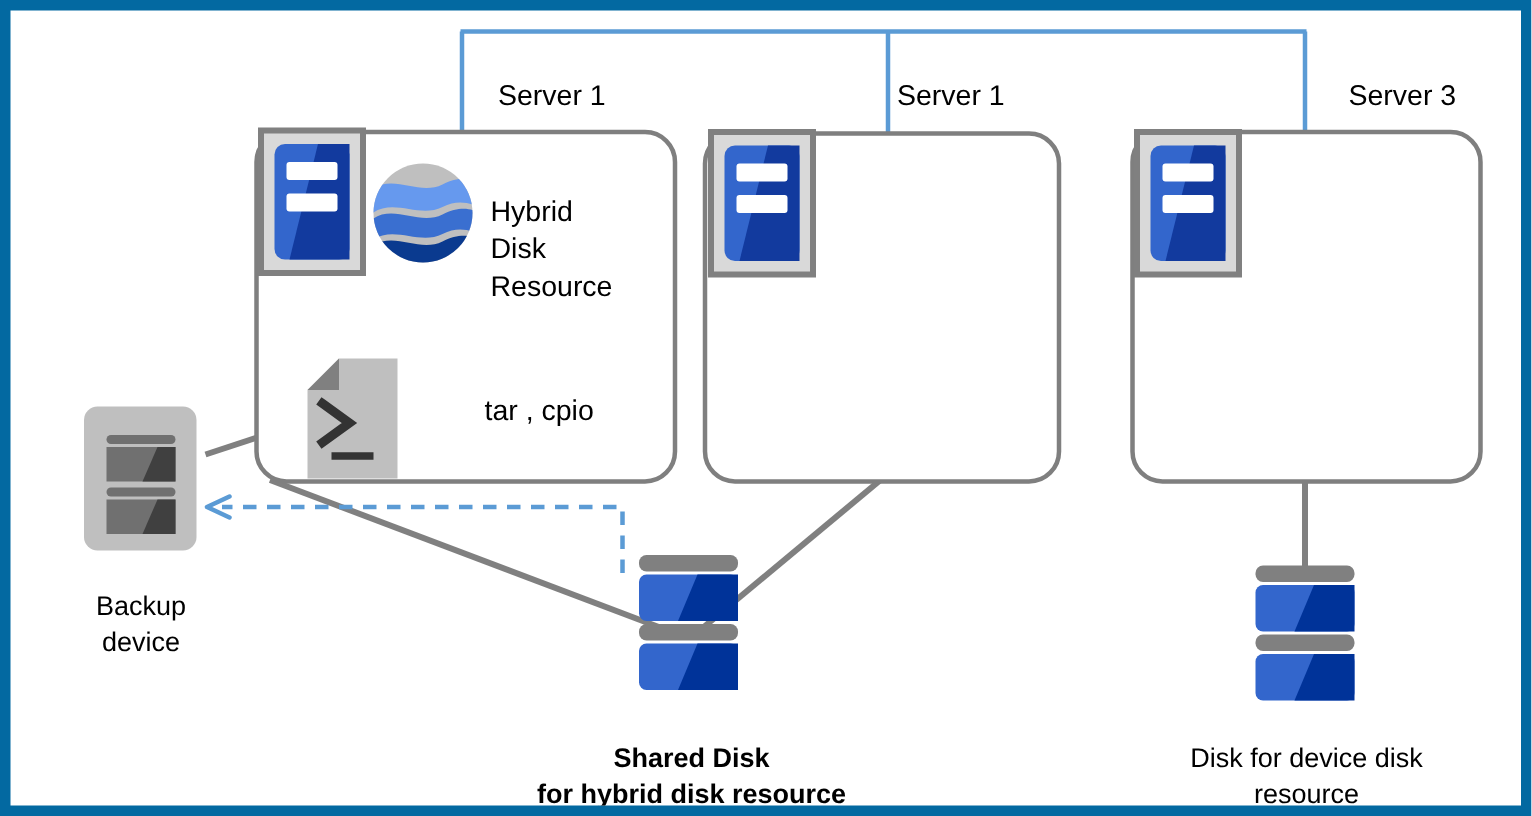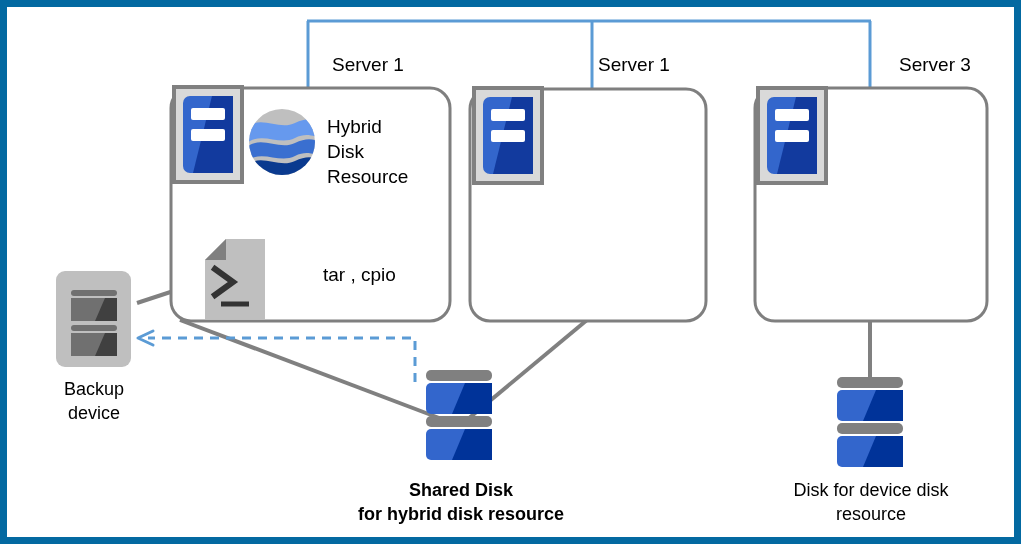--- a/index.html
+++ b/index.html
@@ -29,21 +29,21 @@
     color: #000000;
     font-size: 19px;
     line-height: 25px;
     white-space: pre;
   }
   .lbl-center {
     text-align: center;
   }
   .server-label { font-size: 19px; }
   .node-label { font-size: 18px; line-height: 24px; }
-  .multi { white-space: pre-line; }
+  .multi { white-space: pre-line; margin-top: 15px; }
 </style>
 </head>
 <body>
 
 <div id="canvas">
 
   <svg class="svg-layer" viewBox="0 0 1021 544">
 
     <g>
       <path d="M 300 14 L 864 14" stroke="#5b9bd5" stroke-width="3" fill="none"></path>

